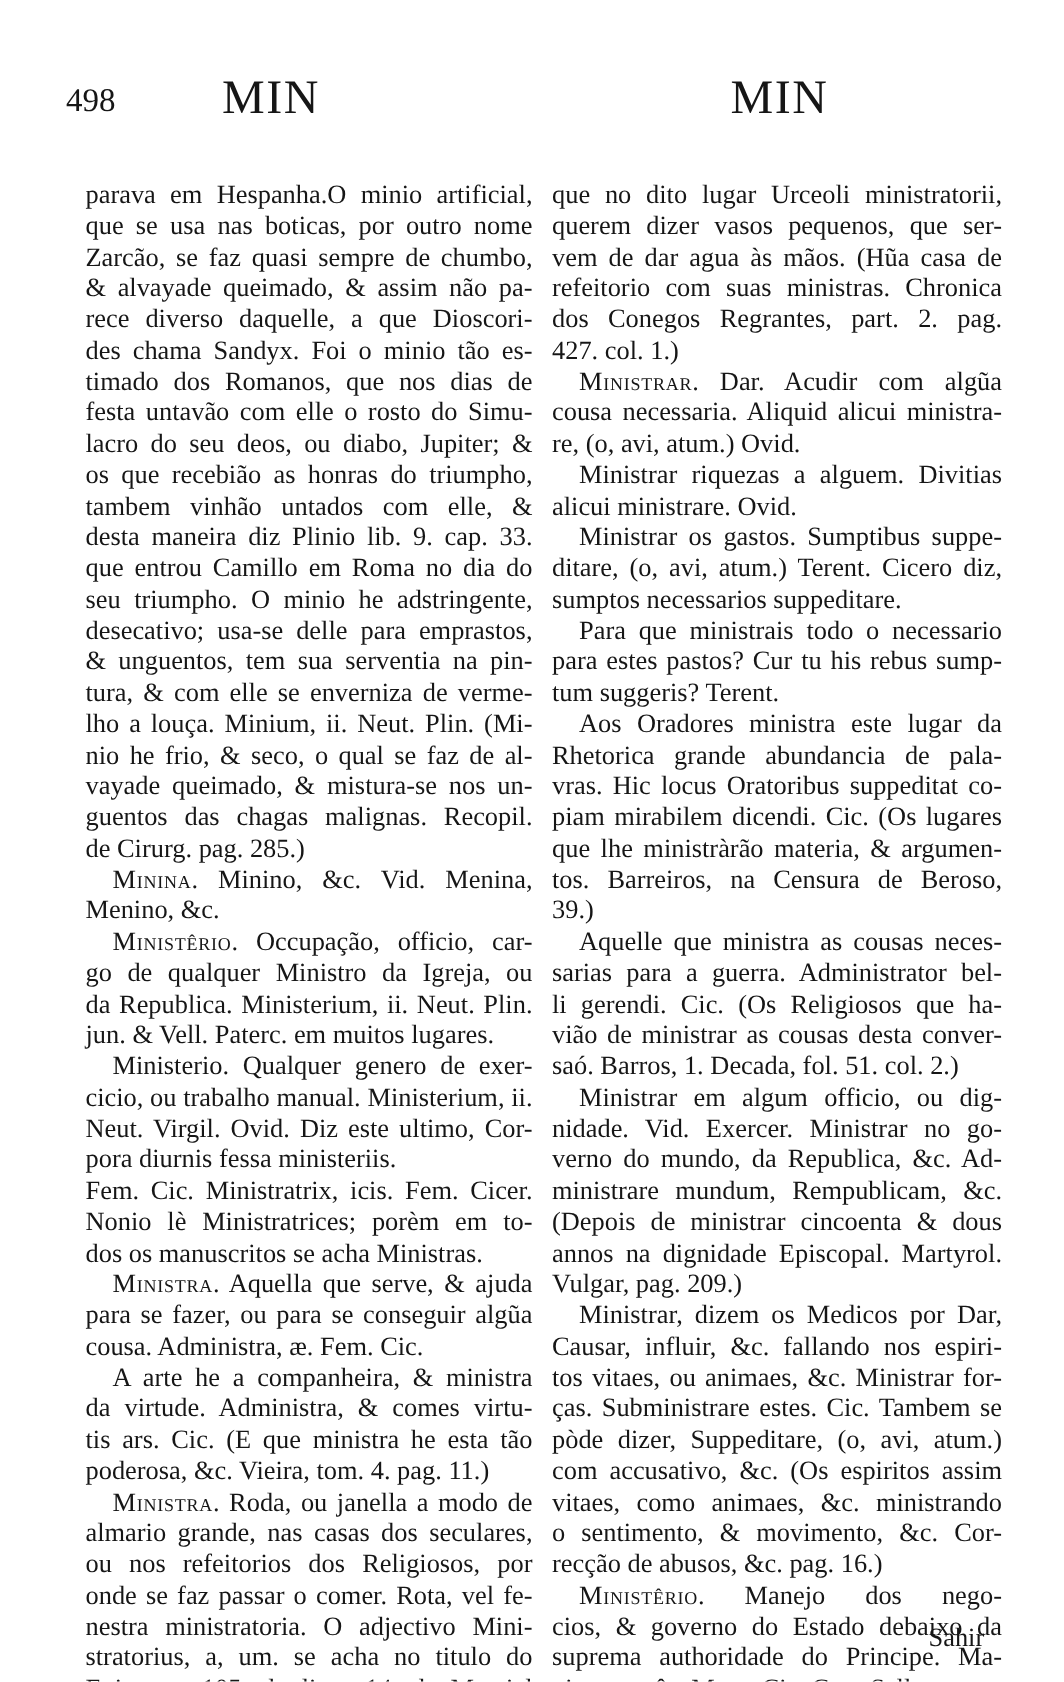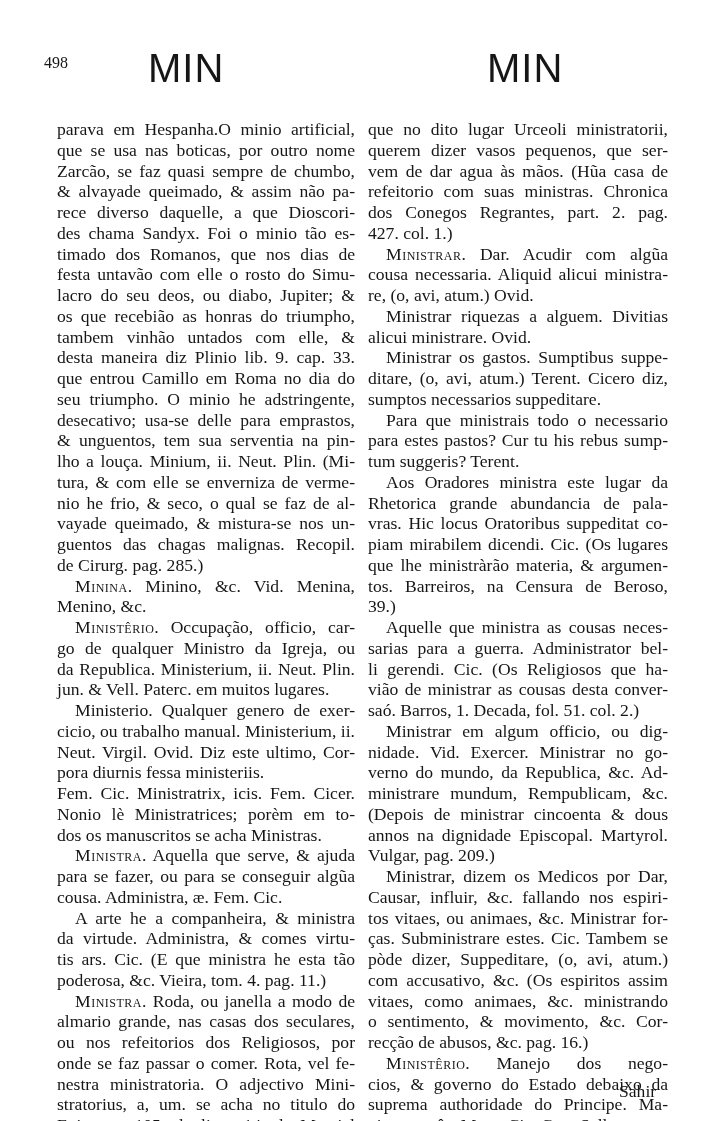--- a/index.html
+++ b/index.html
@@ -1,21 +1,21 @@
 <!DOCTYPE html>
 <html><head>
 <meta charset="utf-8">
 <style>
   html, body { margin:0; padding:0; }
   body {
     width:709px; height:1121px; background:#ffffff; position:relative; overflow:hidden;
     font-family:"DejaVu Serif","Liberation Serif",serif; color:#161616;
   }
-  .page-num { position:absolute; left:44px; top:54px; font-size:16px; font-family:"Liberation Serif",serif; }
-  .head { position:absolute; top:46px; font-size:40px; font-family:Liberation Sans, sans-serif; letter-spacing:1px; }
+  .page-num { position:absolute; left:44px; top:54px; font-size:22px; font-family:"Liberation Serif",serif; }
+  .head { position:absolute; top:46px; font-size:32px; font-family:Liberation Serif, serif; letter-spacing:1px; }
   .head-left { left:148px; }
   .head-right { left:487px; }
   .col { position:absolute; top:85px; font-family:"Liberation Serif",serif; font-size:17.6px; line-height:20.75px;margin-top:34px; }
   .col-left { left:57px; width:298px; }
   .col-right { left:368px; width:300px; }
   .line { white-space:nowrap; display:block; text-align:justify; text-align-last:justify; height:20.75px; }
   .line.last { text-align-last:left; }
   .line.indent { padding-left:18px; }
   .sc { font-variant:small-caps; letter-spacing:0.5px; }
   .catchword { position:absolute; left:619px; top:1081px; font-family:"Liberation Serif",serif; font-size:17.6px; }
@@ -38,22 +38,22 @@
       <span class="line">timado dos Romanos, que nos dias de</span>
       <span class="line">festa untavão com elle o rosto do Simu-</span>
       <span class="line">lacro do seu deos, ou diabo, Jupiter; &amp;</span>
       <span class="line">os que recebião as honras do triumpho,</span>
       <span class="line">tambem vinhão untados com elle, &amp;</span>
       <span class="line">desta maneira diz Plinio lib. 9. cap. 33.</span>
       <span class="line">que entrou Camillo em Roma no dia do</span>
       <span class="line">seu triumpho. O minio he adstringente,</span>
       <span class="line">desecativo; usa-se delle para emprastos,</span>
       <span class="line">&amp; unguentos, tem sua serventia na pin-</span>
+      <span class="line">tura, &amp; com elle se enverniza de verme-</span>
       <span class="line">lho a louça. Minium, ii. Neut. Plin. (Mi-</span>
-      <span class="line">tura, &amp; com elle se enverniza de verme-</span>
       <span class="line">nio he frio, &amp; seco, o qual se faz de al-</span>
       <span class="line">vayade queimado, &amp; mistura-se nos un-</span>
       <span class="line">guentos das chagas malignas. Recopil.</span>
       <span class="line last">de Cirurg. pag. 285.)</span>
       <span class="line indent"><span class="sc">Minina</span>. Minino, &amp;c. Vid. Menina,</span>
       <span class="line last">Menino, &amp;c.</span>
       <span class="line indent"><span class="sc">Ministêrio</span>. Occupação, officio, car-</span>
       <span class="line">go de qualquer Ministro da Igreja, ou</span>
       <span class="line">da Republica. Ministerium, ii. Neut. Plin.</span>
       <span class="line last">jun. &amp; Vell. Paterc. em muitos lugares.</span>

